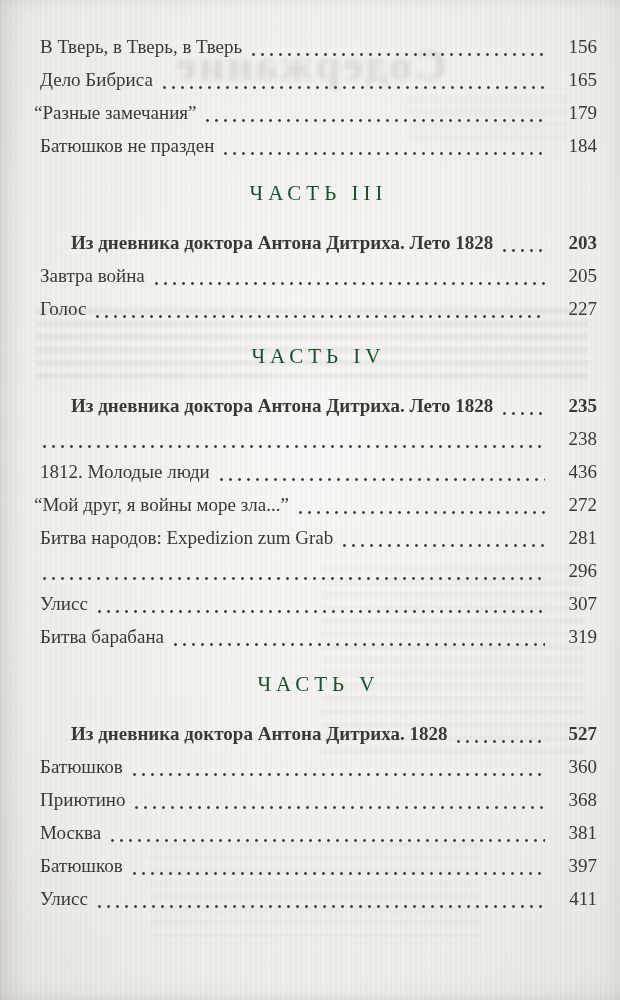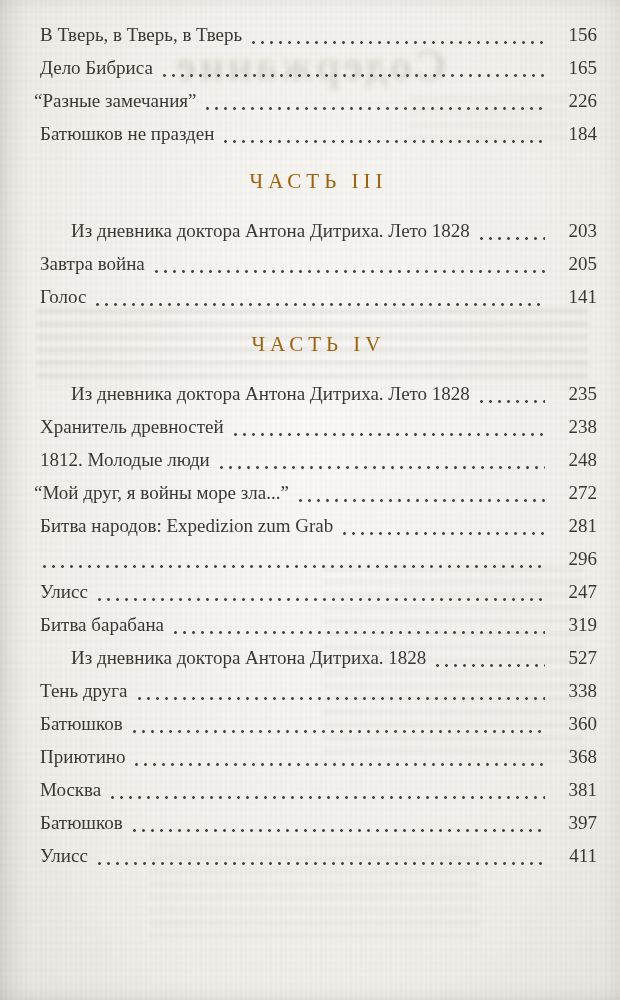--- a/index.html
+++ b/index.html
@@ -44,48 +44,48 @@
     filter: blur(1.7px);
     background: repeating-linear-gradient(180deg,
       rgba(120, 112, 94, 0.16) 0px, rgba(120, 112, 94, 0.16) 6px,
       rgba(0,0,0,0) 6px, rgba(0,0,0,0) 13px);
   }
   .ghost-band.b1 { top: 308px; left: 36px;  width: 552px; height: 79px; opacity: .55; }
   .ghost-band.b2 { top: 96px;  left: 408px; width: 160px; height: 46px; opacity: .22; }
   .ghost-band.b3 { top: 566px; left: 322px; width: 262px; height: 196px; opacity: .28; }
   .ghost-band.b4 { top: 842px; left: 150px; width: 330px; height: 96px;  opacity: .24; }
 
-  .content { position: relative; z-index: 2; padding: 25px 23px 0 40px; }
+  .content { position: relative; z-index: 2; padding: 37px 23px 0 40px; }
 
   .row {
     display: flex; align-items: baseline;
     font-size: 19px; line-height: 20px;
     margin-bottom: 13px;
     white-space: nowrap;
   }
-  .row.indent { padding-left: 31px; }
+  .row.indent { padding-left: 31px; font-weight: bold; }
   .row.hang   { margin-left: -6px; align-items: flex-end; }
   .row .title { padding-right: 7px; }
   .row .leader {
     flex: 1 1 auto; min-width: 18px;
     align-self: flex-end;
     height: 15px;
     margin-right: 12px;
     background-image: radial-gradient(circle, #49453f 1.25px, rgba(0,0,0,0) 1.55px);
     background-size: 9px 5px;
     background-repeat: repeat-x;
     background-position: left bottom;
   }
   .row .pagenum { flex: 0 0 40px; text-align: right; }
 
   .part-heading {
     text-align: center;
     font-size: 21px; line-height: 26px;
     letter-spacing: 5px;
-    color: #a16207;
+    color: #14532d;
     margin: 24px 0 27px;
   }
 </style>
 </head>
 <body>
 
 <div class="paper-texture"></div>
 
 <div class="ghost-title">Содержание</div>
 <div class="ghost-band b1"></div>
@@ -101,21 +101,21 @@
     <span class="pagenum">156</span>
   </div>
   <div class="row">
     <span class="title">Дело Бибриса</span>
     <span class="leader"></span>
     <span class="pagenum">165</span>
   </div>
   <div class="row hang">
     <span class="title">“Разные замечания”</span>
     <span class="leader"></span>
-    <span class="pagenum">226</span>
+    <span class="pagenum">179</span>
   </div>
   <div class="row">
     <span class="title">Батюшков не празден</span>
     <span class="leader"></span>
     <span class="pagenum">184</span>
   </div>
 
   <div class="part-heading">ЧАСТЬ III</div>
   <div class="row indent">
     <span class="title">Из дневника доктора Антона Дитриха. Лето 1828</span>
@@ -123,75 +123,70 @@
     <span class="pagenum">203</span>
   </div>
   <div class="row">
     <span class="title">Завтра война</span>
     <span class="leader"></span>
     <span class="pagenum">205</span>
   </div>
   <div class="row">
     <span class="title">Голос</span>
     <span class="leader"></span>
-    <span class="pagenum">141</span>
+    <span class="pagenum">227</span>
   </div>
 
   <div class="part-heading">ЧАСТЬ IV</div>
   <div class="row indent">
     <span class="title">Из дневника доктора Антона Дитриха. Лето 1828</span>
     <span class="leader"></span>
     <span class="pagenum">235</span>
   </div>
   <div class="row">
-    <span class="title">Хранитель древностей</span>
     <span class="leader"></span>
     <span class="pagenum">238</span>
   </div>
   <div class="row">
     <span class="title">1812. Молодые люди</span>
     <span class="leader"></span>
-    <span class="pagenum">248</span>
+    <span class="pagenum">436</span>
   </div>
   <div class="row hang">
     <span class="title">“Мой друг, я войны море зла...”</span>
     <span class="leader"></span>
     <span class="pagenum">272</span>
   </div>
   <div class="row">
     <span class="title">Битва народов: Expedizion zum Grab</span>
     <span class="leader"></span>
     <span class="pagenum">281</span>
   </div>
   <div class="row">
     <span class="leader"></span>
     <span class="pagenum">296</span>
   </div>
   <div class="row">
     <span class="title">Улисс</span>
     <span class="leader"></span>
-    <span class="pagenum">247</span>
+    <span class="pagenum">307</span>
   </div>
   <div class="row">
     <span class="title">Битва барабана</span>
     <span class="leader"></span>
     <span class="pagenum">319</span>
   </div>
 
+  <div class="part-heading">ЧАСТЬ V</div>
   <div class="row indent">
     <span class="title">Из дневника доктора Антона Дитриха. 1828</span>
     <span class="leader"></span>
     <span class="pagenum">527</span>
   </div>
   <div class="row">
-    <span class="title">Тень друга</span>
-    <span class="leader"></span>
-    <span class="pagenum">338</span>
-  </div>
-  <div class="row">
     <span class="title">Батюшков</span>
     <span class="leader"></span>
     <span class="pagenum">360</span>
   </div>
   <div class="row">
     <span class="title">Приютино</span>
     <span class="leader"></span>
     <span class="pagenum">368</span>
   </div>
   <div class="row">

